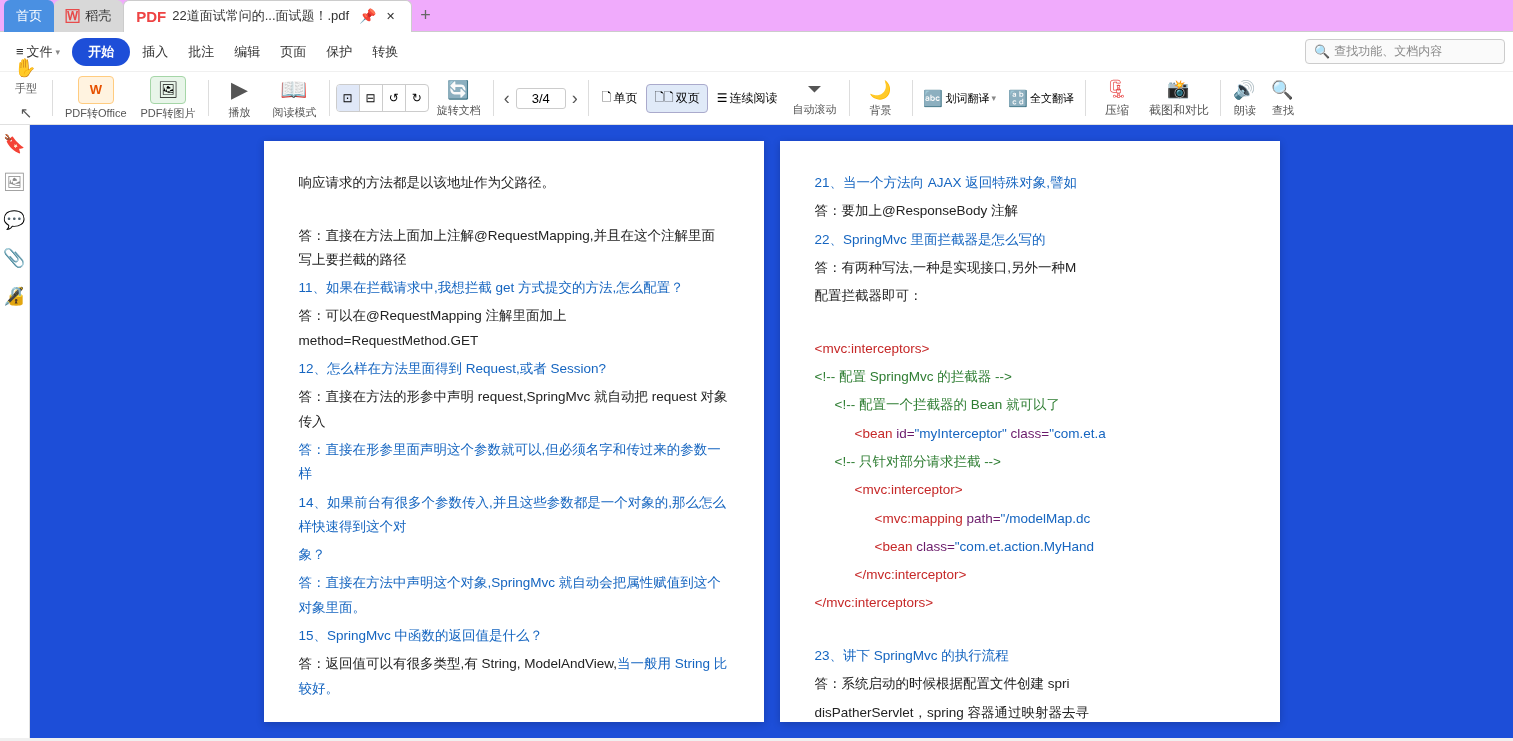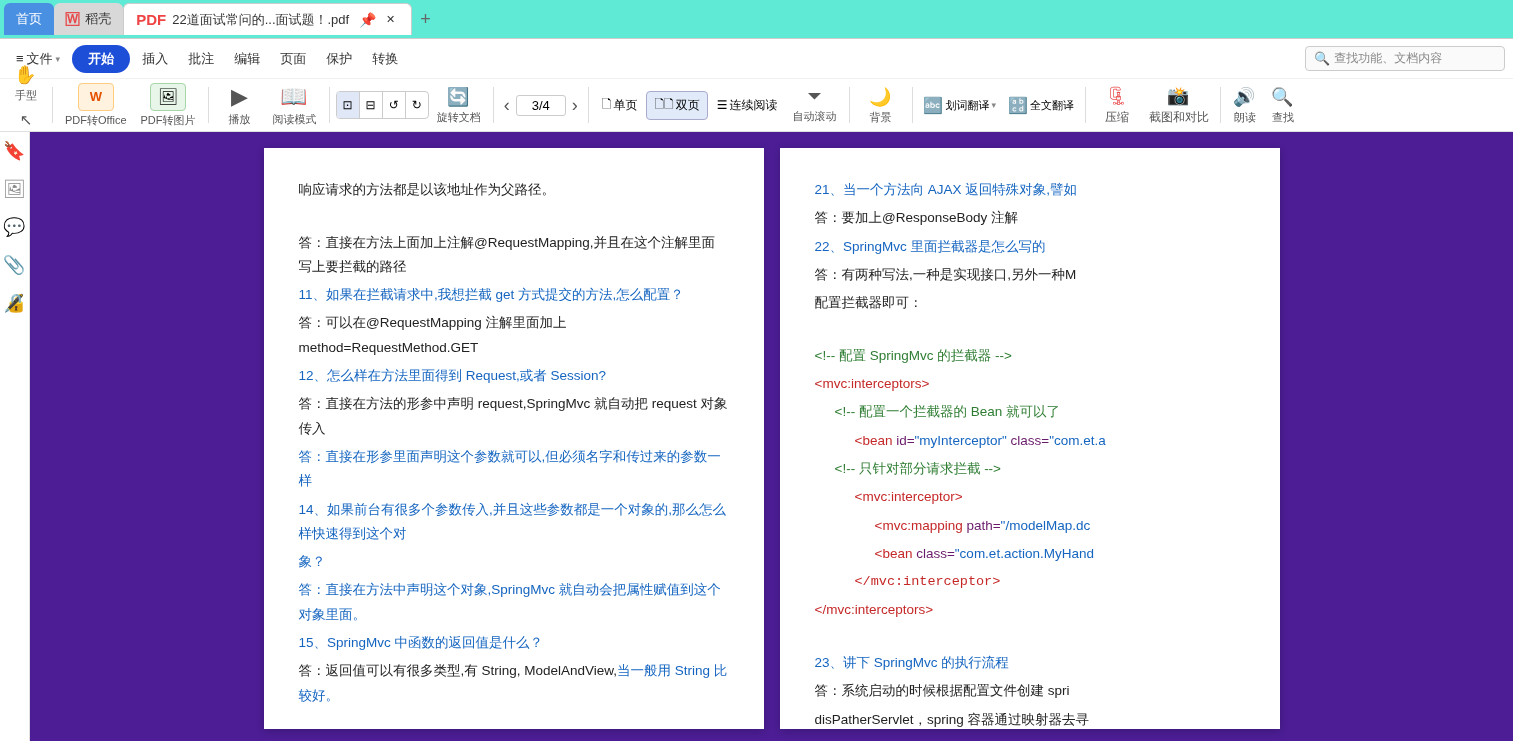--- a/index.html
+++ b/index.html
@@ -2,22 +2,22 @@
 <html><head>
   <meta charset="utf-8">
   <style>
     * { margin: 0; padding: 0; box-sizing: border-box; }
     body { font-family: 'Microsoft YaHei', 'SimSun', Arial, sans-serif; font-size: 13px; background: #f0f0f0; overflow: hidden; }
     
     
     .tab-bar {
       display: flex;
       align-items: center;
-      background: #5eead4;
-      height: 39px;
+      background: #f0abfc;
+      height: 32px;
       border-bottom: 1px solid #ccc;
       padding: 0 4px;
     }
     .tab {
       display: flex;
       align-items: center;
       height: 32px;
       padding: 0 12px;
       border-radius: 6px 6px 0 0;
       cursor: pointer;
@@ -153,21 +153,21 @@
     }
     .side-icon {
       font-size: 18px; color: #888; cursor: pointer;
       display: flex; flex-direction: column; align-items: center;
     }
 
     
     .content-area {
       flex: 1;
       display: flex;
-      background: #4c1d95;
+      background: #1d4ed8;
       overflow: hidden;
       padding: 0;
     }
 
     
     .pdf-container {
       flex: 1;
       display: flex;
       gap: 16px;
       padding: 16px;
@@ -454,29 +454,29 @@
         
       </div>
 
       <div class="pdf-page">
         <p><span class="blue">21、当一个方法向 AJAX 返回特殊对象,譬如</span></p>
         <p>答：要加上@ResponseBody 注解</p>
         <p><span class="blue">22、SpringMvc 里面拦截器是怎么写的</span></p>
         <p>答：有两种写法,一种是实现接口,另外一种M</p>
         <p>配置拦截器即可：</p>
         <br>
+        <p style="color:#c62828;">&lt;mvc:interceptors&gt;</p>
         <p style="color:#2e7d32;">&lt;!-- 配置 SpringMvc 的拦截器 --&gt;</p>
-        <p style="color:#c62828;">&lt;mvc:interceptors&gt;</p>
         <p style="padding-left:20px;color:#2e7d32;">&lt;!-- 配置一个拦截器的 Bean 就可以了</p>
         <p style="padding-left:40px;color:#c62828;">&lt;bean <span style="color:#6a1a6a;">id=</span><span style="color:#1565c0;">"myInterceptor"</span> <span style="color:#6a1a6a;">class=</span><span style="color:#1565c0;">"com.et.a</span></p>
         <p style="padding-left:20px;color:#2e7d32;">&lt;!-- 只针对部分请求拦截 --&gt;</p>
         <p style="padding-left:40px;color:#c62828;">&lt;mvc:interceptor&gt;</p>
         <p style="padding-left:60px;color:#c62828;">&lt;mvc:mapping <span style="color:#6a1a6a;">path=</span><span style="color:#1565c0;">"/modelMap.dc</span></p>
         <p style="padding-left:60px;color:#c62828;">&lt;bean <span style="color:#6a1a6a;">class=</span><span style="color:#1565c0;">"com.et.action.MyHand</span></p>
-        <p style="padding-left:40px;color:#c62828;font-family:Liberation Mono, monospace;">&lt;/mvc:interceptor&gt;</p>
+        <p style="padding-left:40px;color:#c62828;">&lt;/mvc:interceptor&gt;</p>
         <p style="color:#c62828;">&lt;/mvc:interceptors&gt;</p>
         <br>
         <p><span class="blue">23、讲下 SpringMvc 的执行流程</span></p>
         <p>答：系统启动的时候根据配置文件创建 spri</p>
         <p>disPatherServlet，spring 容器通过映射器去寻</p>
         
         
       </div>
     </div>
   </div>

